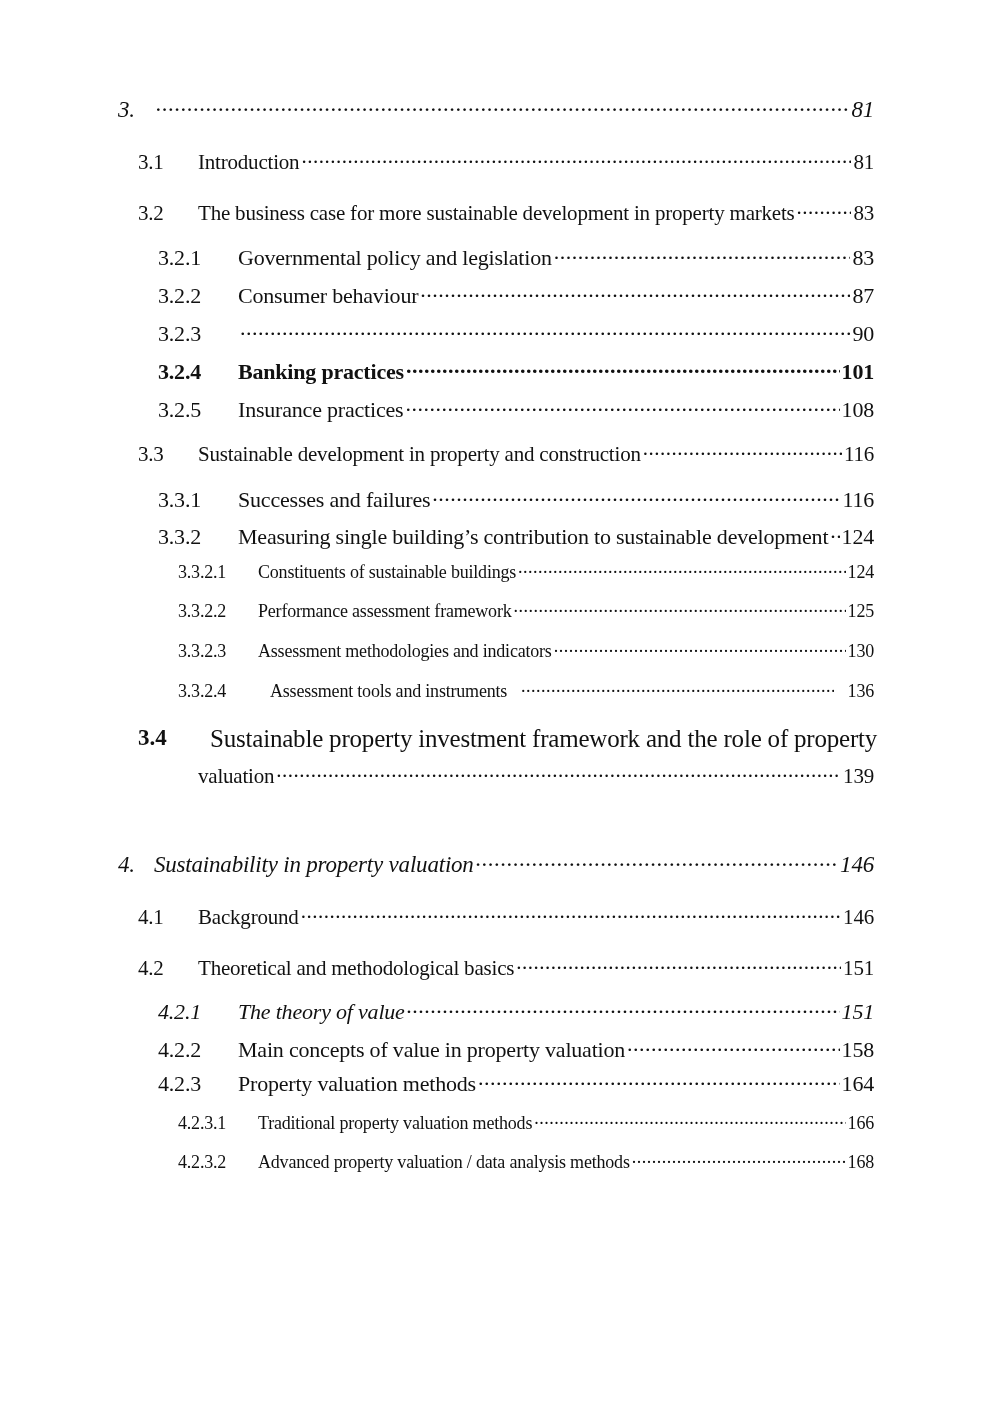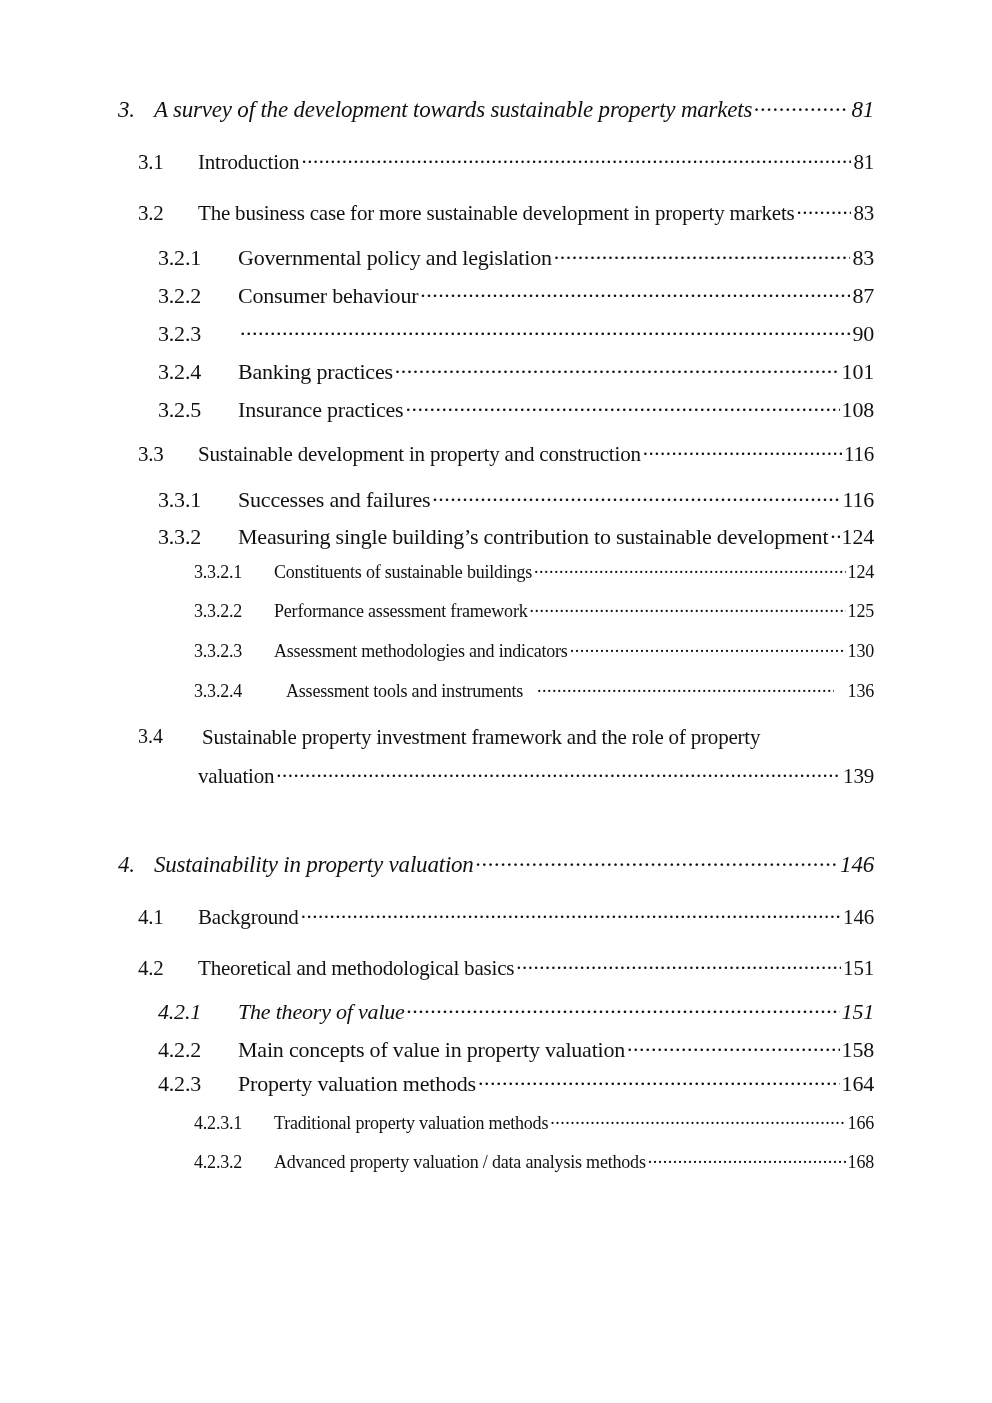--- a/index.html
+++ b/index.html
@@ -73,41 +73,41 @@
       letter-spacing: -0.2px;
     }
     .lvl3 .num { width: 80px; }
 
     
     .lvl4 {
       left: 178px;
       font-size: 18px;
       letter-spacing: -0.2px;
     }
-    .lvl4 .num { width: 80px; margin-left: 16px; }
+    .lvl4 .num { width: 80px; }
 
     .wrap-first {
       position: absolute;
-      left: 202px;
-      font-size: 21px;
+      left: 210px;
+      font-size: 25px;
       letter-spacing: -0.2px;
       white-space: nowrap;
     }
     .wrap-num {
       position: absolute;
       left: 138px;
-      font-size: 20px;
+      font-size: 23px;
+      font-weight: bold;
     }
   </style>
 </head>
 <body>
 
 <div class="toc-line lvl1" style="top:94px;">
   <span class="num">3.</span>
-  <span class="title">A survey of the development towards sustainable property markets</span>
   <span class="leader"></span>
   <span class="page">81</span>
 </div>
 
 <div class="toc-line lvl2" style="top:148px;">
   <span class="num">3.1</span>
   <span class="title">Introduction</span>
   <span class="leader"></span>
   <span class="page">81</span>
 </div>
@@ -132,21 +132,21 @@
   <span class="leader"></span>
   <span class="page">87</span>
 </div>
 
 <div class="toc-line lvl3" style="top:319px;">
   <span class="num">3.2.3</span>
   <span class="leader"></span>
   <span class="page">90</span>
 </div>
 
-<div class="toc-line lvl3" style="top:357px;">
+<div class="toc-line lvl3" style="top:357px;font-weight:bold;">
   <span class="num">3.2.4</span>
   <span class="title">Banking practices</span>
   <span class="leader"></span>
   <span class="page">101</span>
 </div>
 
 <div class="toc-line lvl3" style="top:395px;">
   <span class="num">3.2.5</span>
   <span class="title">Insurance practices</span>
   <span class="leader"></span>

